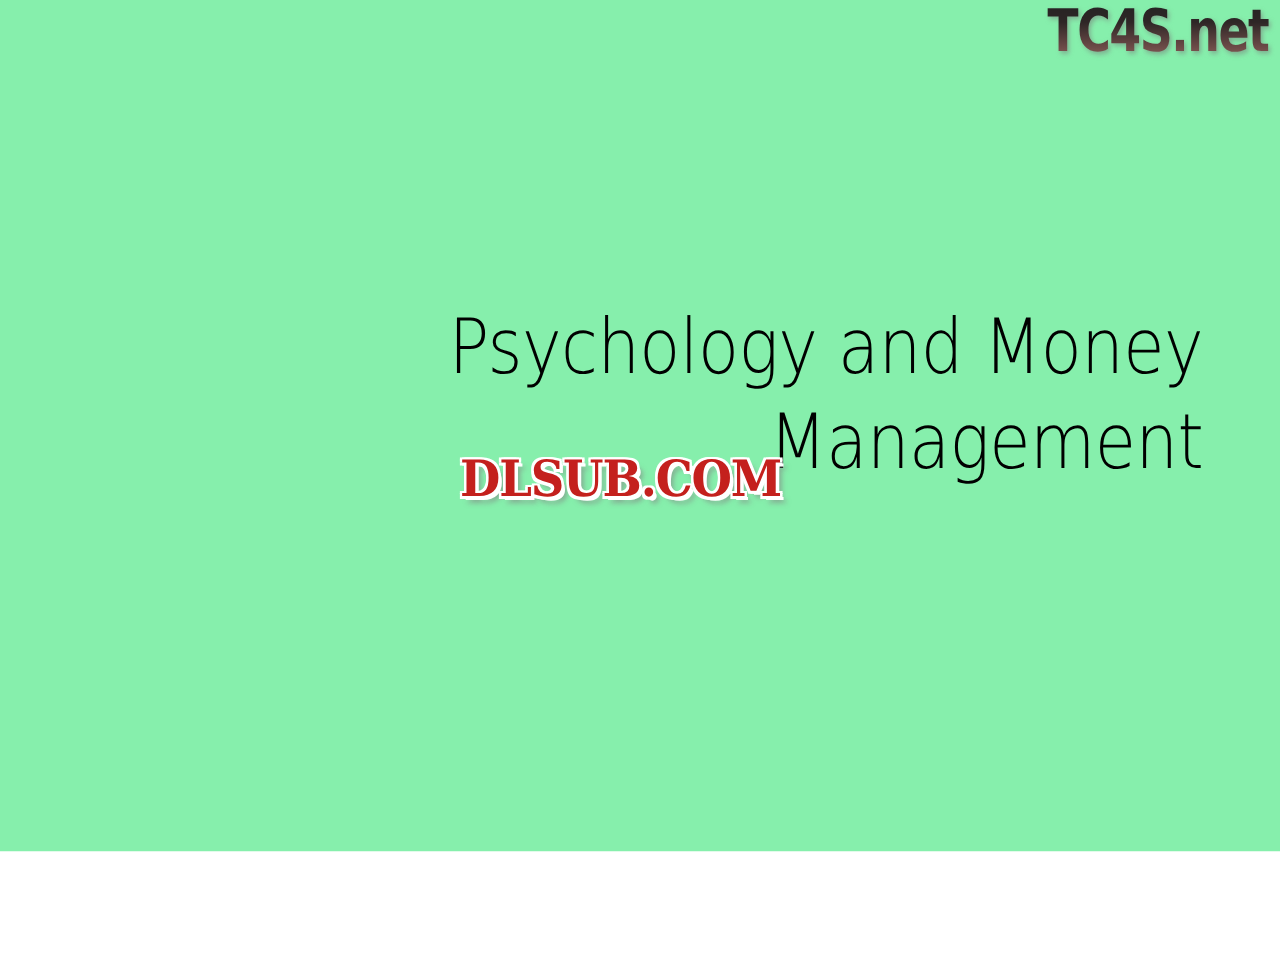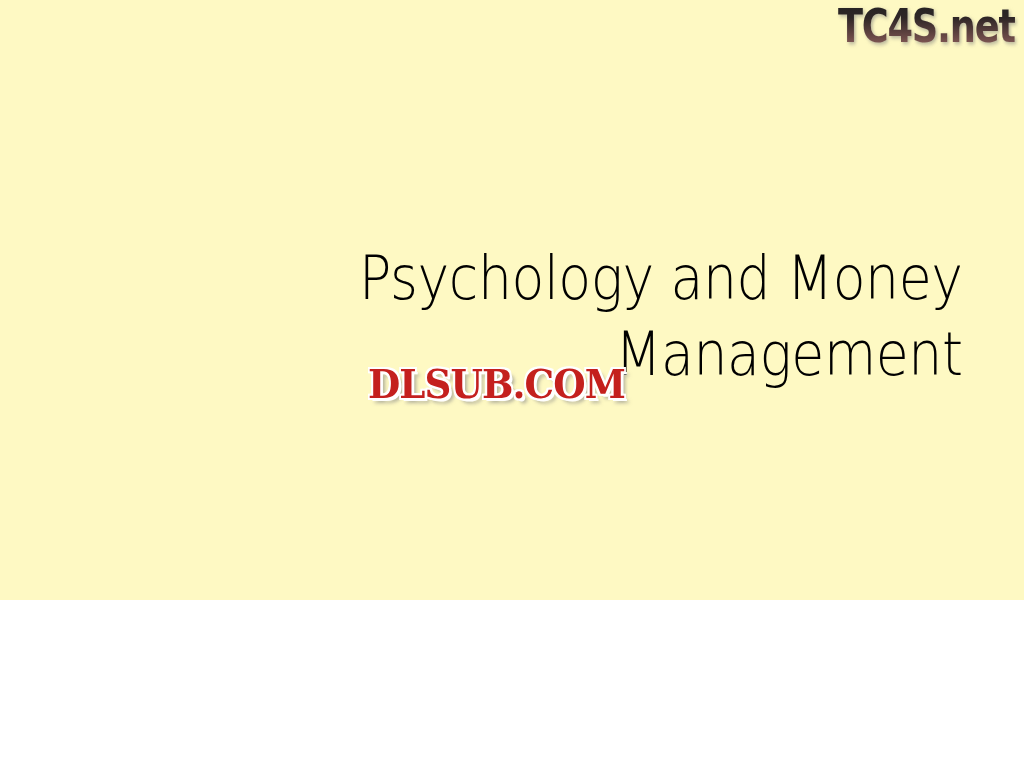--- a/index.html
+++ b/index.html
@@ -10,22 +10,22 @@
     width: 1024px;
     height: 768px;
     background: #ffffff;
     font-family: "Liberation Sans", sans-serif;
     overflow: hidden;
   }
 
   #slide {
     position: relative;
     width: 1024px;
-    height: 600px;
-    background: #fef9c3;
+    height: 681px;
+    background: #86efac;
     overflow: hidden;
   }
 
   
   #title-block {
     position: absolute;
     left: 0;
     top: 240px;
     width: 1024px;
     text-align: right;

